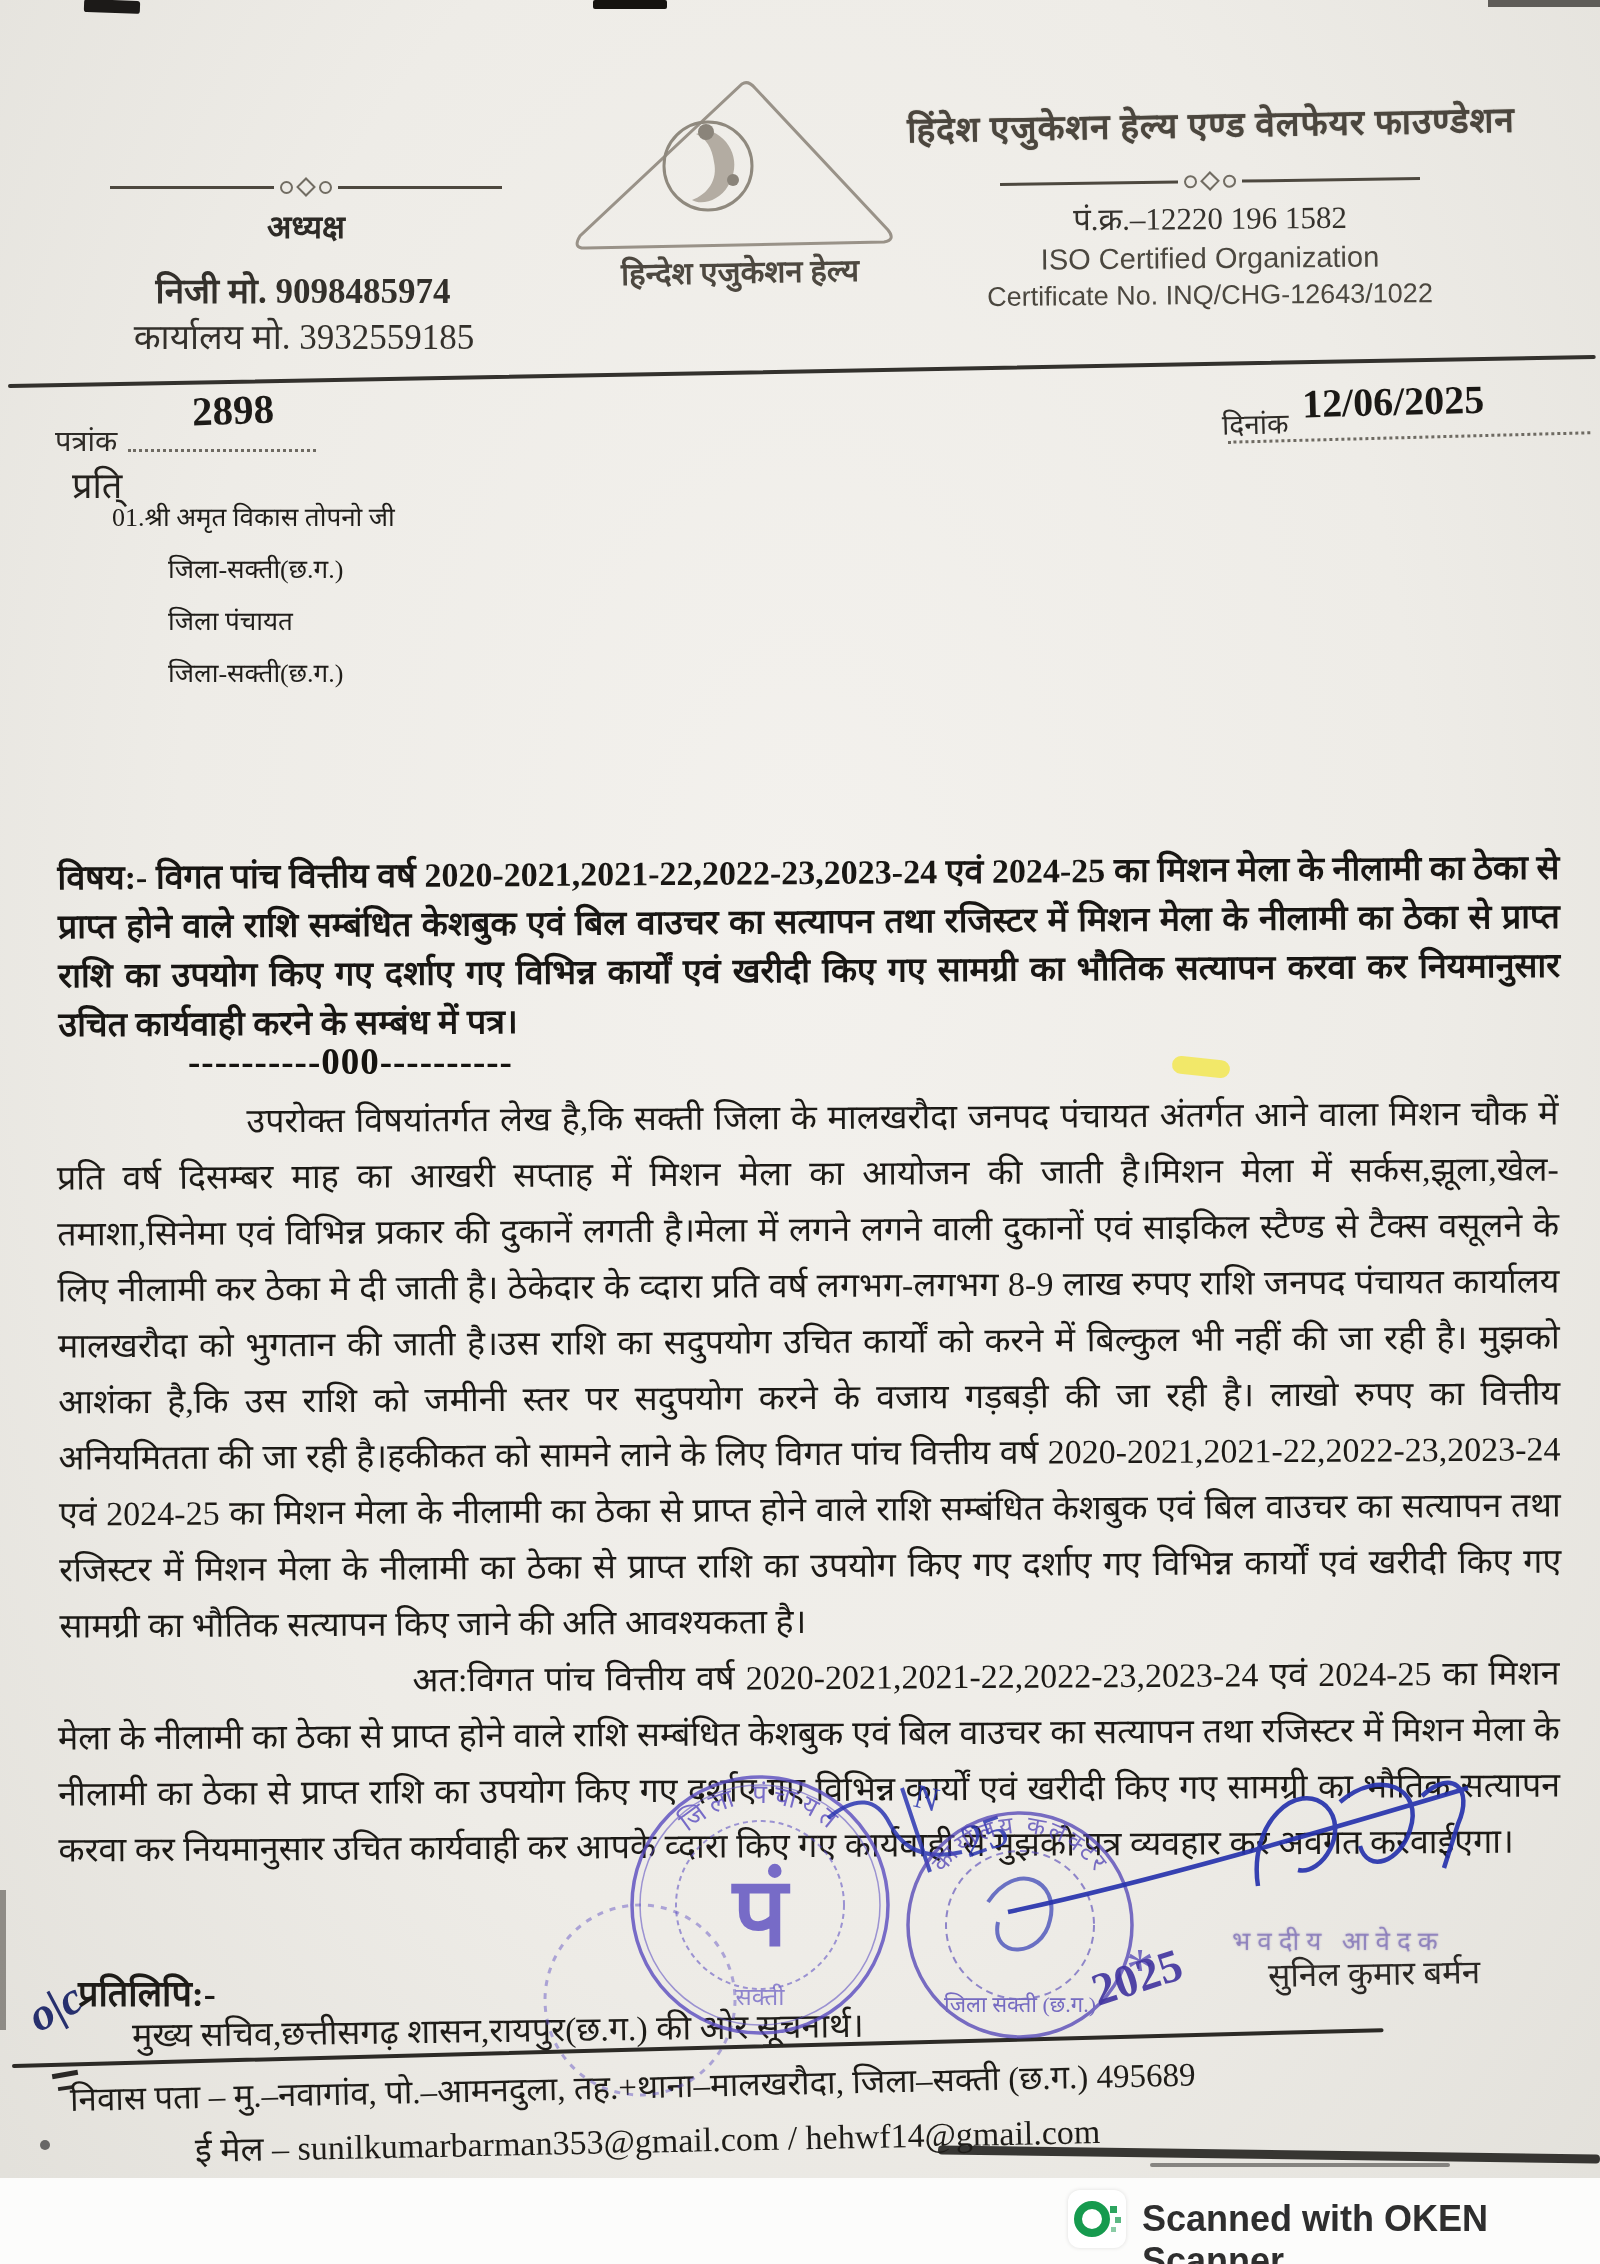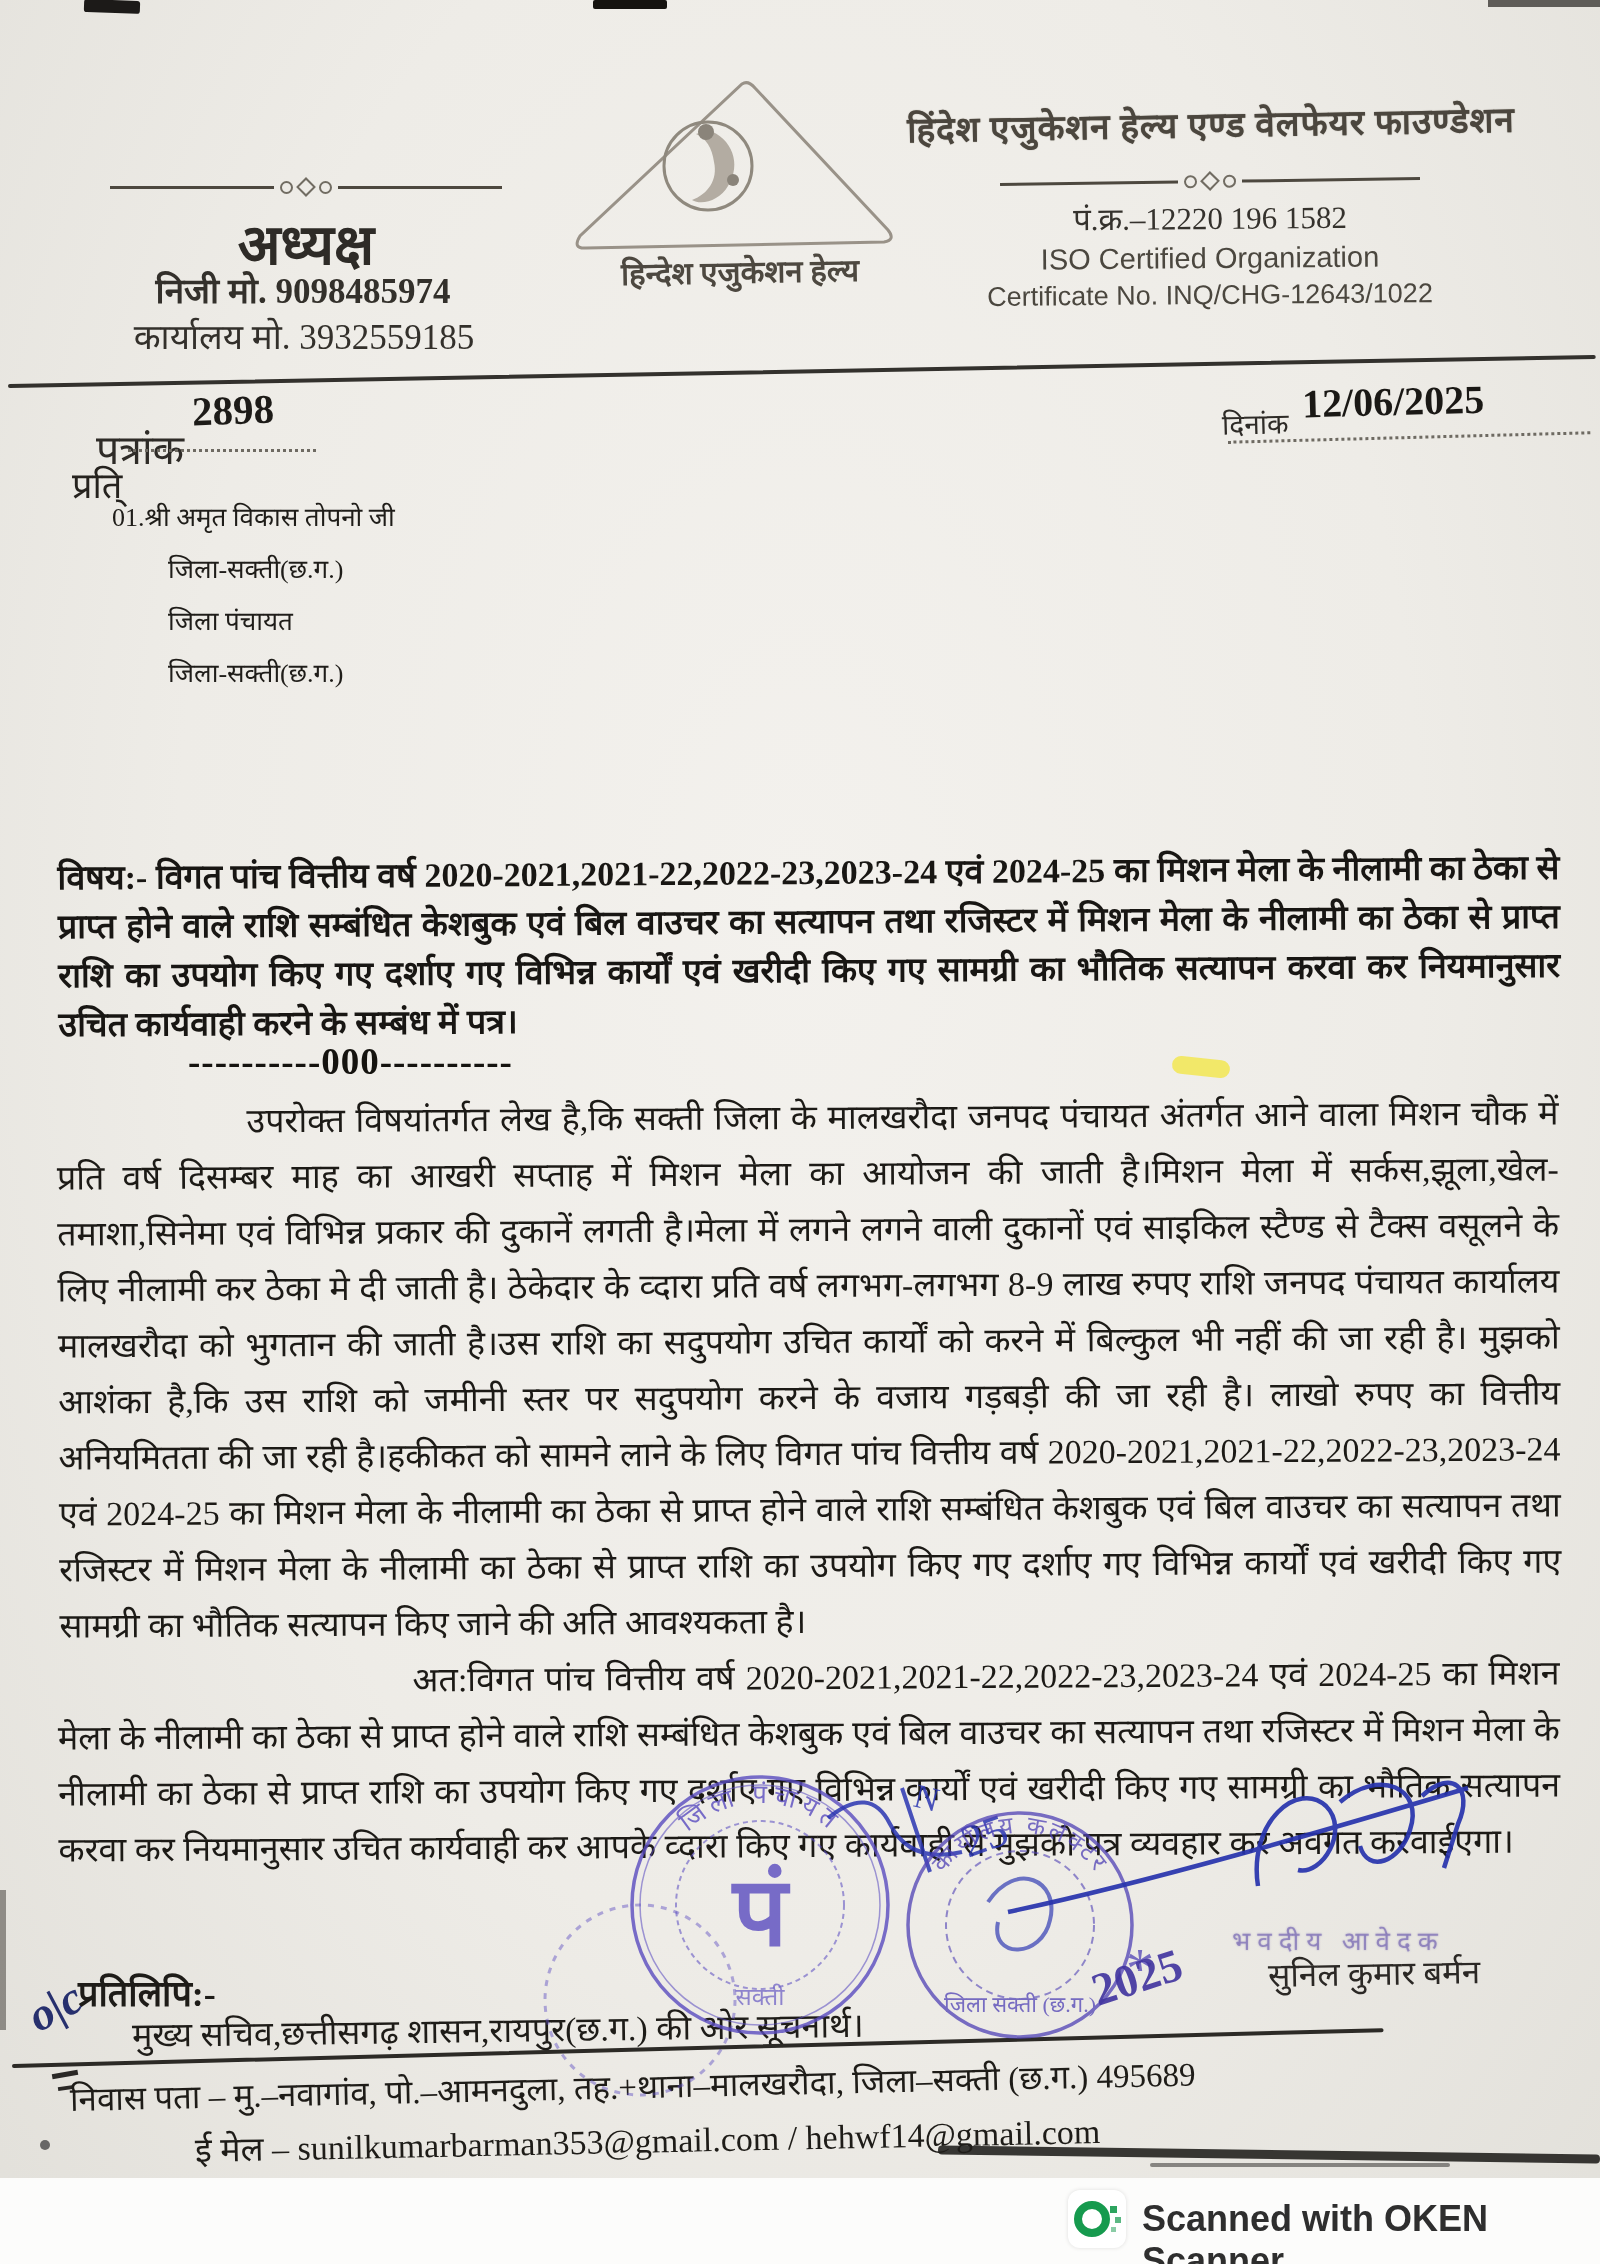--- a/index.html
+++ b/index.html
@@ -10,31 +10,31 @@
     color:#242220;
   }
   .abs{position:absolute;}
   .ctr{text-align:center;}
   
   .hdr-name{left:88px;top:95px;width:436px;font-size:47px;font-weight:bold;color:#474239;letter-spacing:2px;text-shadow:0 0 1px #6b665d;}
   .orn-line{display:flex;align-items:center;gap:6px;}
   .orn-line .bar{flex:1;height:3px;background:#4d483f;}
   .orn-line .dot{width:9px;height:9px;border:2px solid #716c62;border-radius:50%;}
   .orn-line .dia{width:10px;height:10px;border:2px solid #716c62;transform:rotate(45deg);}
-  .hdr-title{left:88px;top:204px;width:436px;font-size:56px;font-weight:bold;color:#2e2b27;}
+  .hdr-title{left:88px;top:204px;width:436px;font-size:32px;font-weight:bold;color:#2e2b27;}
   .hdr-mob1{left:58px;top:266px;width:490px;font-size:35px;color:#33302b;font-weight:bold;}
   .hdr-mob2{left:48px;top:312px;width:512px;font-size:35px;color:#33302b;}
   .logo-caption{left:556px;top:250px;width:368px;font-size:31px;font-weight:bold;color:#4d4840;transform:rotate(-1deg);}
   .hdr-org{left:856px;top:100px;width:710px;font-size:35px;font-weight:bold;color:#4b463e;transform:rotate(-1deg);letter-spacing:1px;text-shadow:0 0 1px #7a7469;}
   .hdr-reg{left:948px;top:196px;width:524px;font-size:31px;color:#35322d;transform:rotate(-0.5deg);}
   .hdr-iso{left:948px;top:242px;width:524px;font-size:29px;color:#4b473f;font-family:"Liberation Sans",sans-serif;transform:rotate(-0.5deg);}
   .hdr-cert{left:922px;top:280px;width:576px;font-size:27px;color:#4b473f;font-family:"Liberation Sans",sans-serif;transform:rotate(-0.5deg);}
   .hdr-rule{left:8px;top:384px;width:1588px;height:4px;background:#33312d;transform:rotate(-1.05deg);transform-origin:left center;border-radius:2px;}
   
-  .letter-label{left:55px;top:420px;font-size:41px;color:#2e2b27;margin-left:41px;}
+  .letter-label{left:55px;top:420px;font-size:29px;color:#2e2b27;}
   .letter-dots{left:128px;top:421px;width:188px;height:28px;border-bottom:3px dotted #6e6a62;}
   .letter-no{left:192px;top:386px;font-size:41px;font-weight:bold;color:#1d1b18;transform:rotate(-2deg);}
   .prati{left:72px;top:460px;font-size:36px;color:#25221e;}
   .date-label{left:1222px;top:404px;font-size:28px;color:#2e2b27;transform:rotate(-1.5deg);}
   .date-val{left:1302px;top:378px;font-size:40px;font-weight:bold;color:#1a1815;transform:rotate(-1.5deg);}
   .date-dots{left:1228px;top:408px;width:362px;height:28px;border-bottom:3px dotted #6e6a62;transform:rotate(-1.5deg);}
   
   .recipients{left:112px;top:492px;width:800px;font-size:26px;line-height:52px;color:#1f1d19;}
   .recipients .sub{padding-left:56px;}
   

